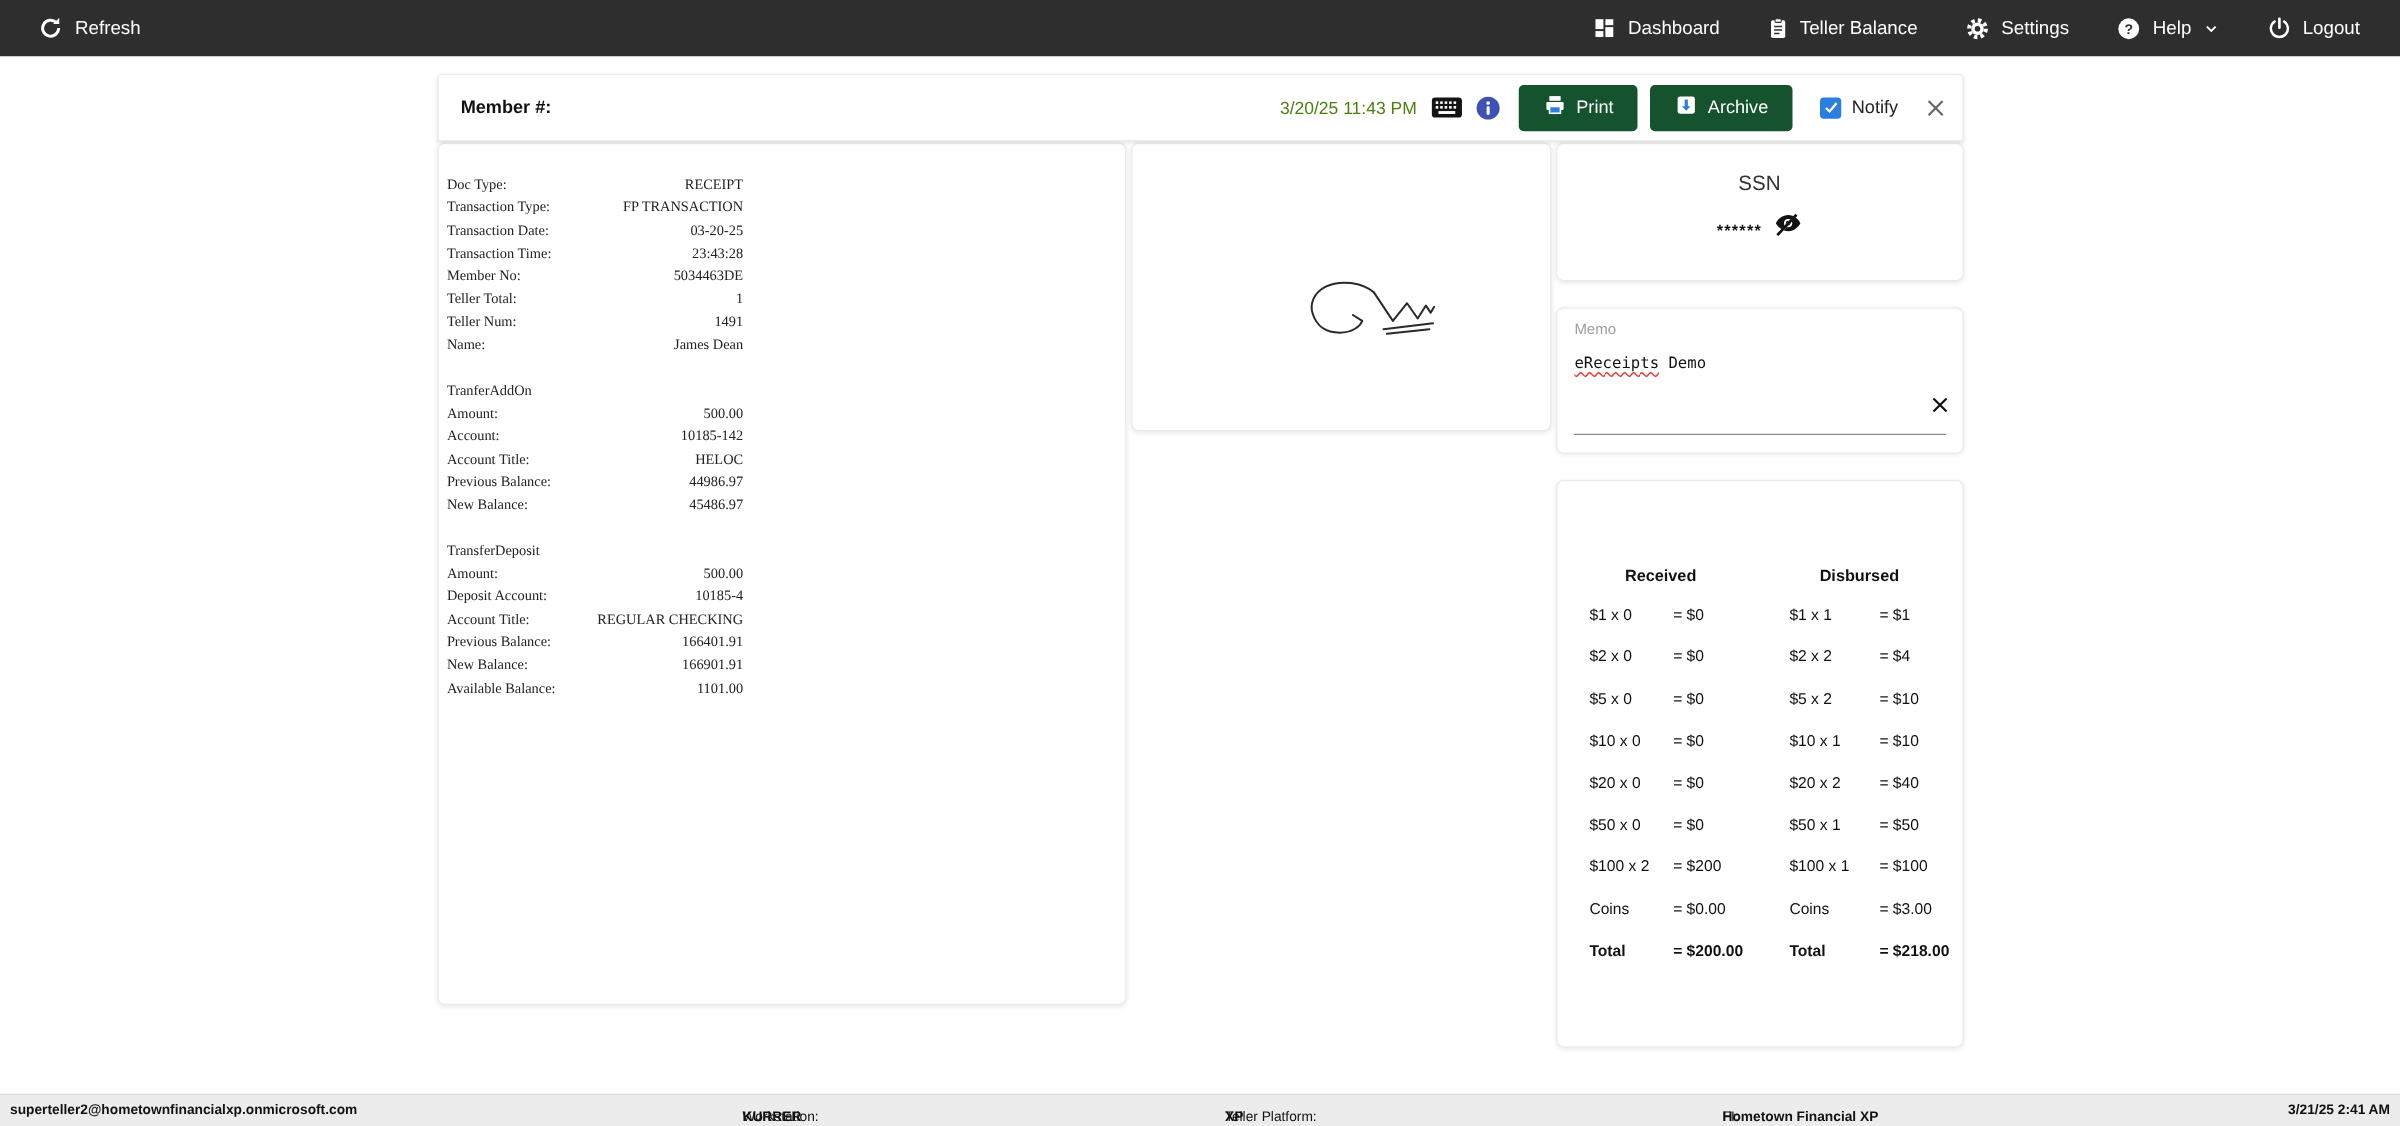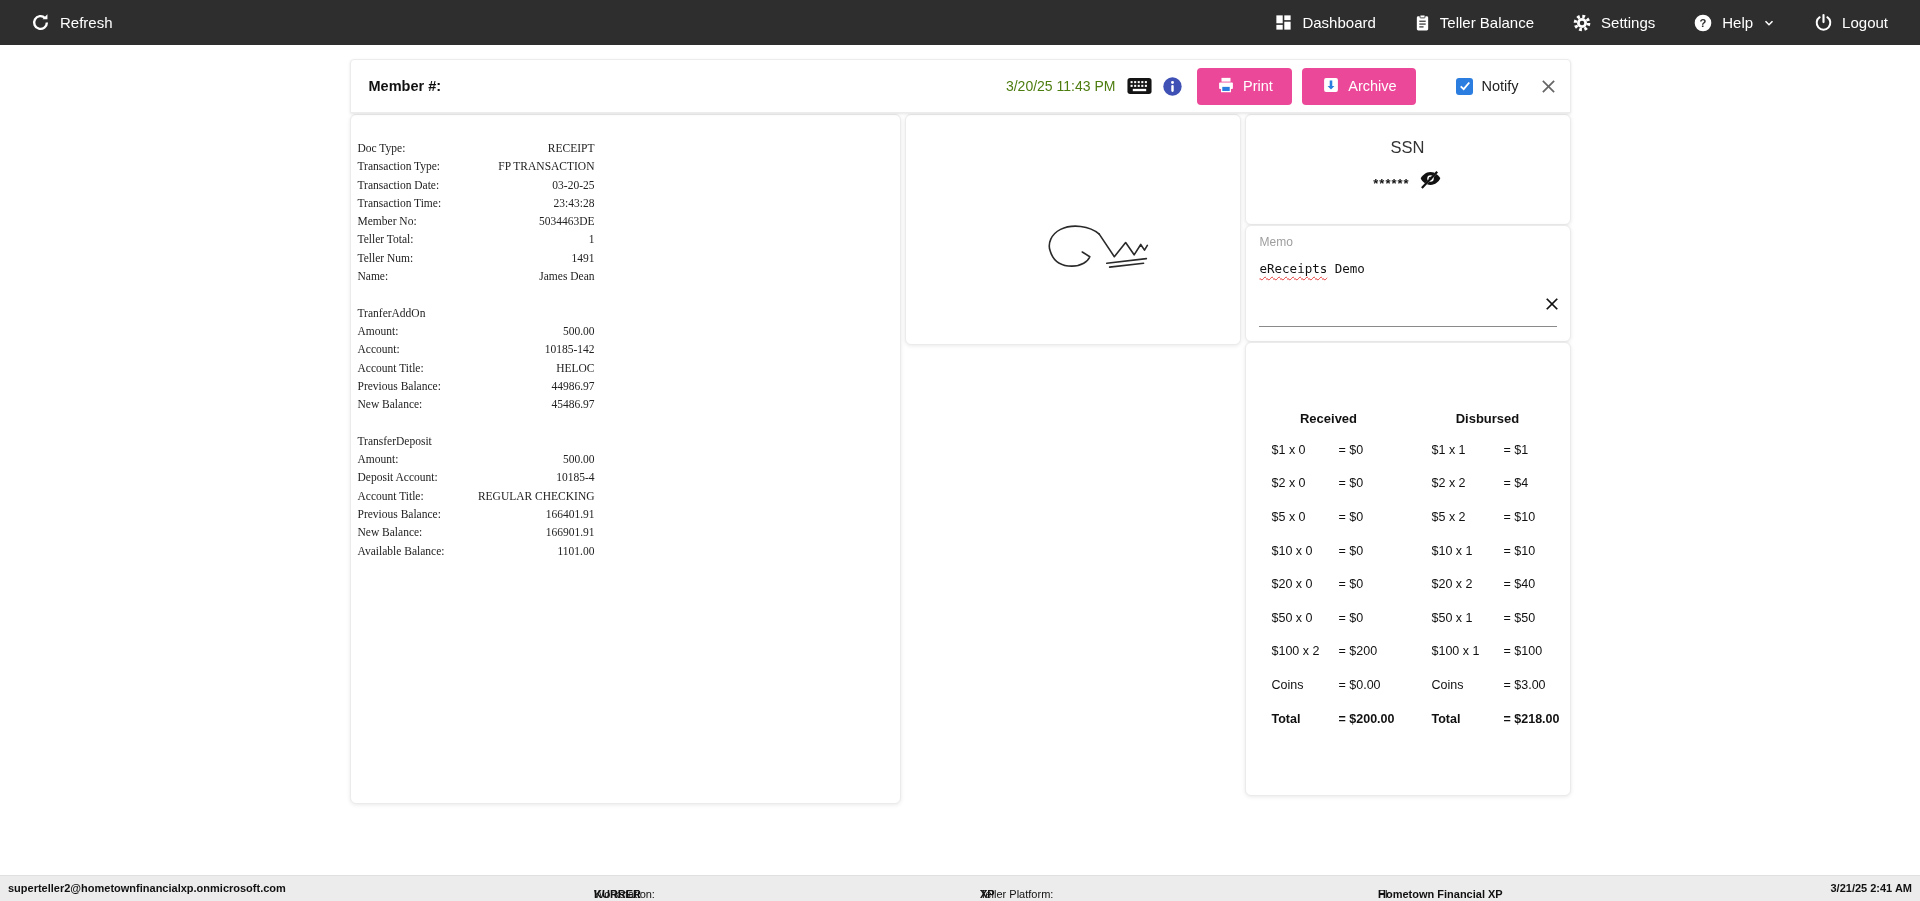--- a/index.html
+++ b/index.html
@@ -23,38 +23,38 @@
                 display:flex; align-items:center; padding:0 14px 0 18px; position:relative; z-index:2; }
   .member-label { font-weight:bold; font-size:14.5px; color:#111; }
   .member-box { margin-left:12px; width:212px; height:36px; border:1px solid #8bc34a;
                 border-radius:4px; display:flex; align-items:center; gap:7px;
                 padding:0 10px; cursor:text; background:#fff; }
   .member-box span { color:#8bc34a; font-size:14.5px; white-space:nowrap; }
   .hdr-date { margin-left:auto; font-size:14px; font-weight:400; color:#4d7c0f; white-space:nowrap; }
   .icon-btn { display:flex; align-items:center; justify-content:center; cursor:pointer; }
   .kb-icon { margin-left:12px; }
   .info-icon { margin-left:10px; }
-  .btn { height:37px; border:none; border-radius:4px; background:#ec4899; color:#fff;
+  .btn { height:37px; border:none; border-radius:4px; background:#14532d; color:#fff;
          font-size:14.5px; font-family:inherit; display:flex; align-items:center;
          justify-content:center; gap:8px; cursor:pointer; }
   .btn-print { width:95px; margin-left:14px; }
   .btn-archive { width:114px; margin-left:10px; }
-  .notify-wrap { display:flex; align-items:center; margin-left:40px; cursor:pointer; }
+  .notify-wrap { display:flex; align-items:center; margin-left:22px; cursor:pointer; }
   .checkbox { width:17px; height:17px; background:#2b7de0; border-radius:3px;
               display:flex; align-items:center; justify-content:center; }
   .notify-label { margin-left:8px; font-size:14.5px; color:#222; }
   .hdr-close { margin-left:22px; }
 
   
   .panels { width:1221px; margin:1px auto 0; display:grid;
             grid-template-columns:551px 336px 326px; column-gap:4px; }
   .card { background:#fff; border:1px solid #ebebeb; border-radius:6px;
           box-shadow:0 1px 4px rgba(0,0,0,.09); }
   .col { display:flex; flex-direction:column; }
-  .mid-col { gap:5px; } .right-col { gap:0; }
+  .mid-col { gap:5px; } .right-col { gap:21px; }
 
   
   .receipt-panel { height:690px; padding:27px 0 0 7px; }
   .receipt-lines { width:237px; }
   .r-line { display:flex; justify-content:space-between; height:18.3px;
             font-family:Liberation Serif, serif; font-size:11.5px; color:#222; }
 
   
   .sig-panel { height:231px; position:relative; }
   .sig-panel svg { position:absolute; left:133px; top:104px; }

